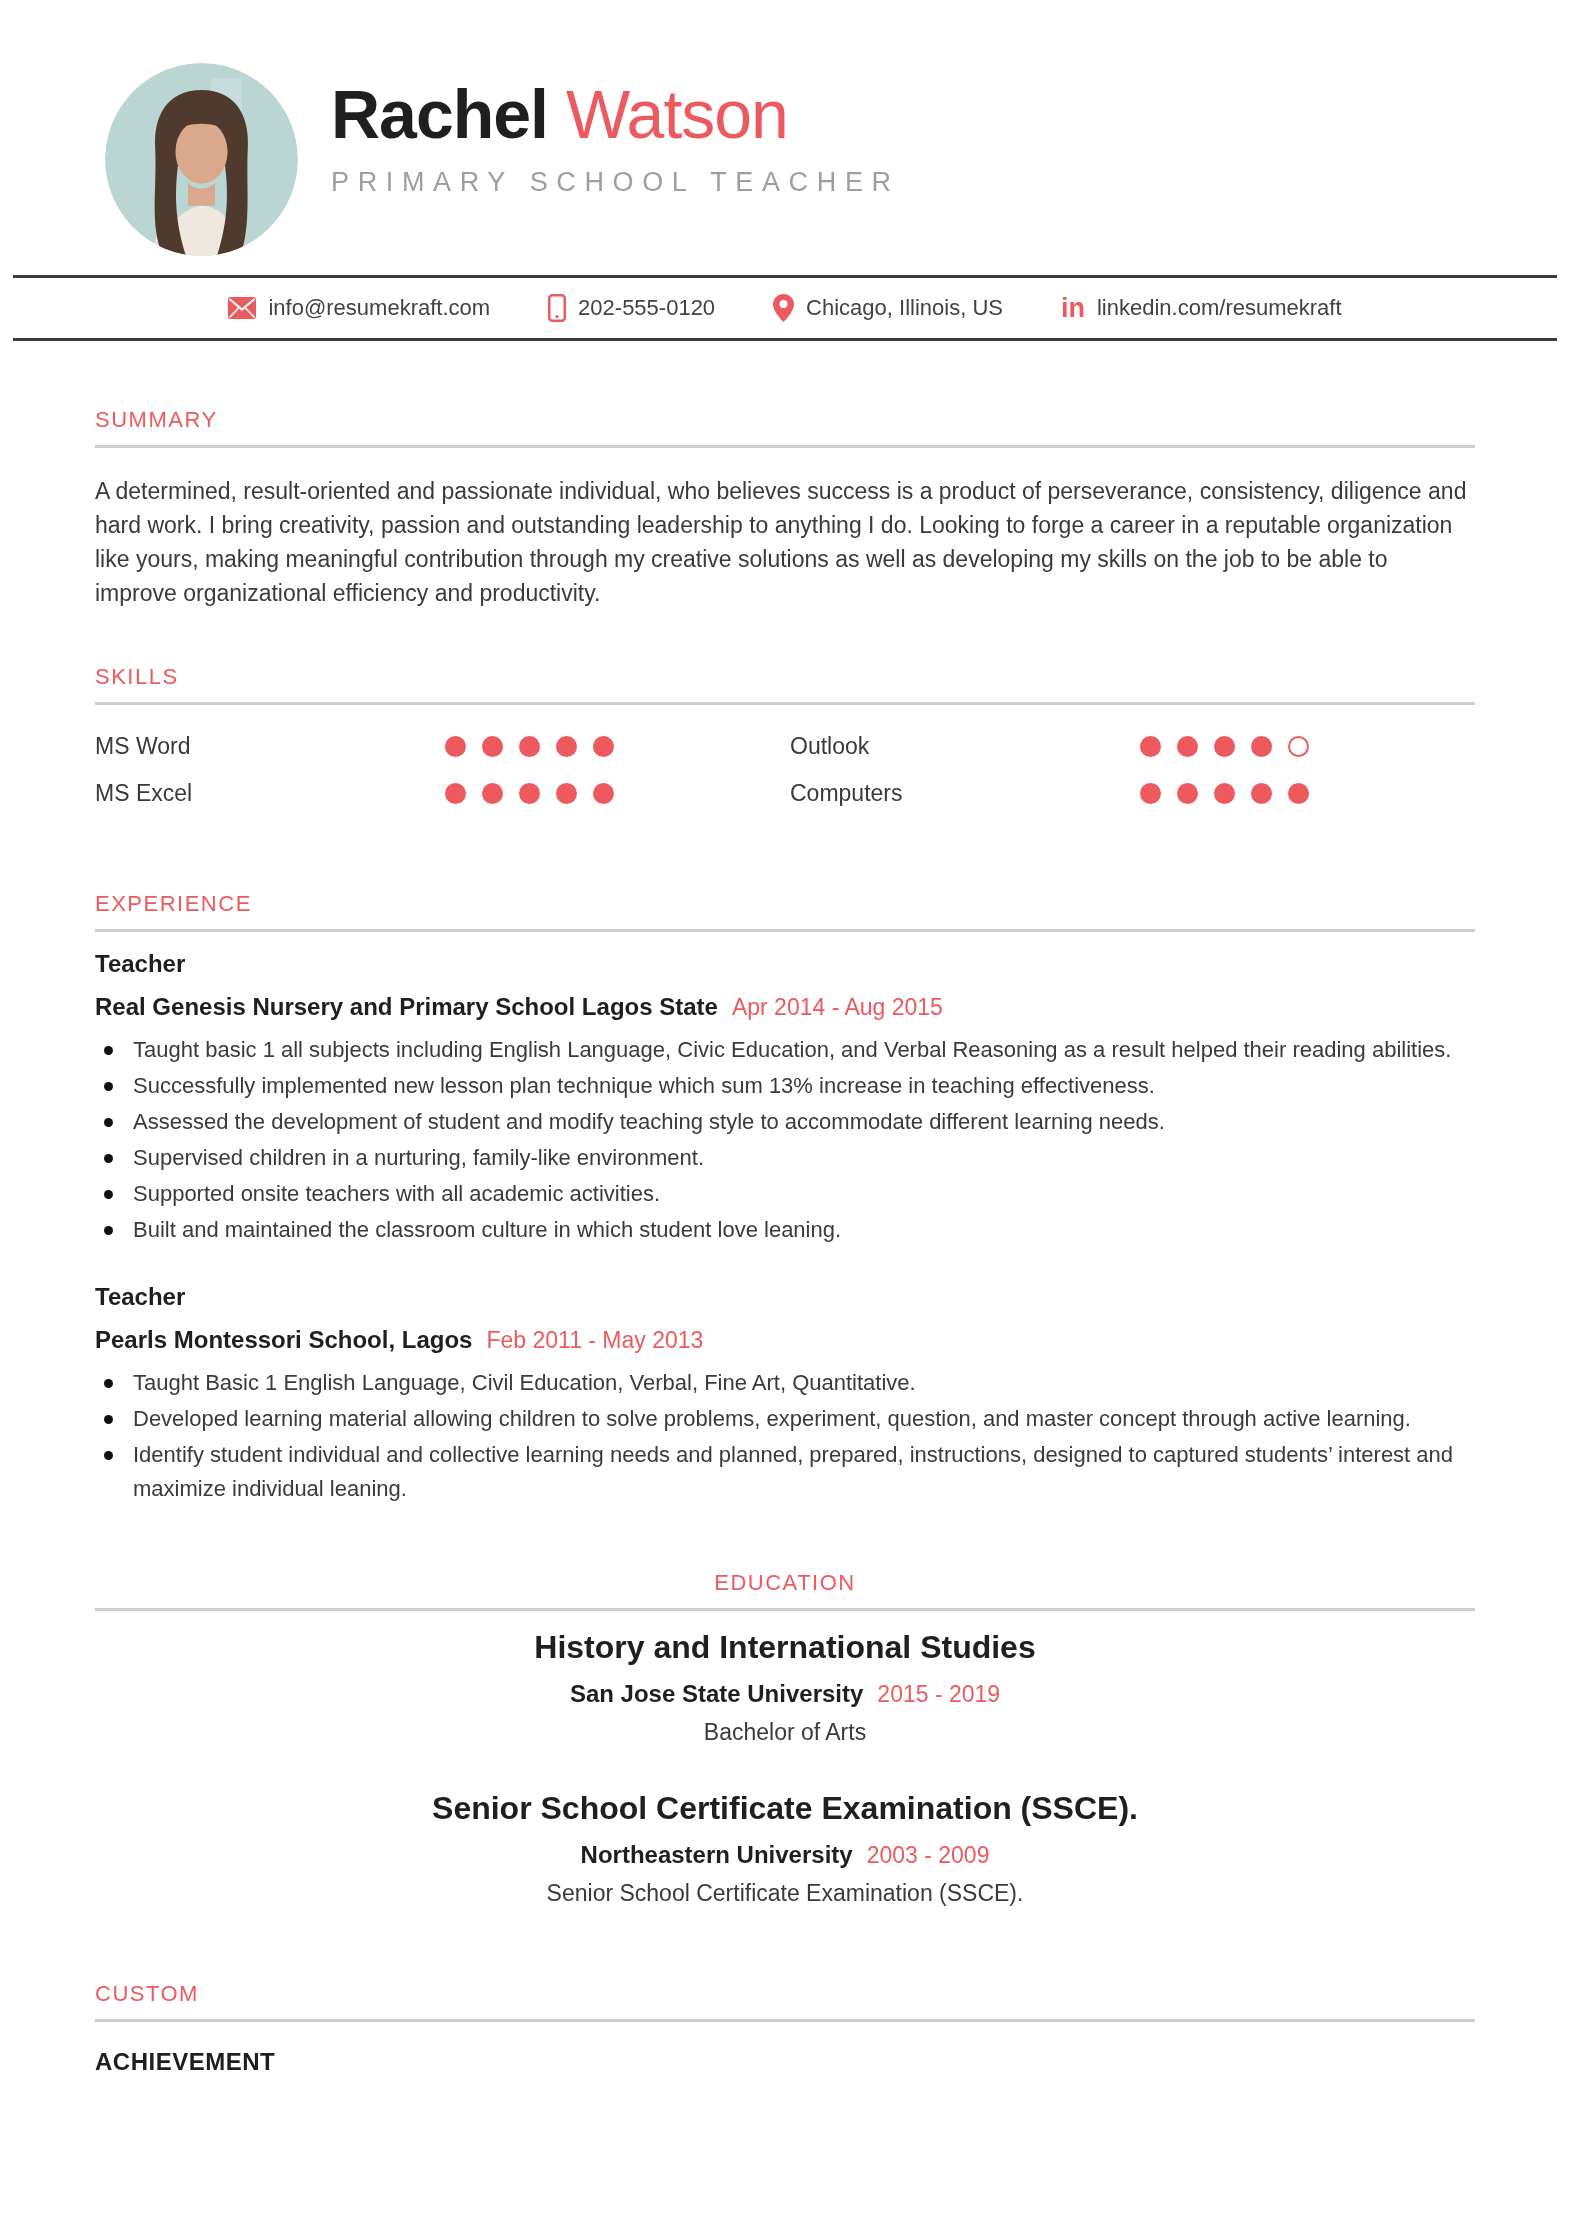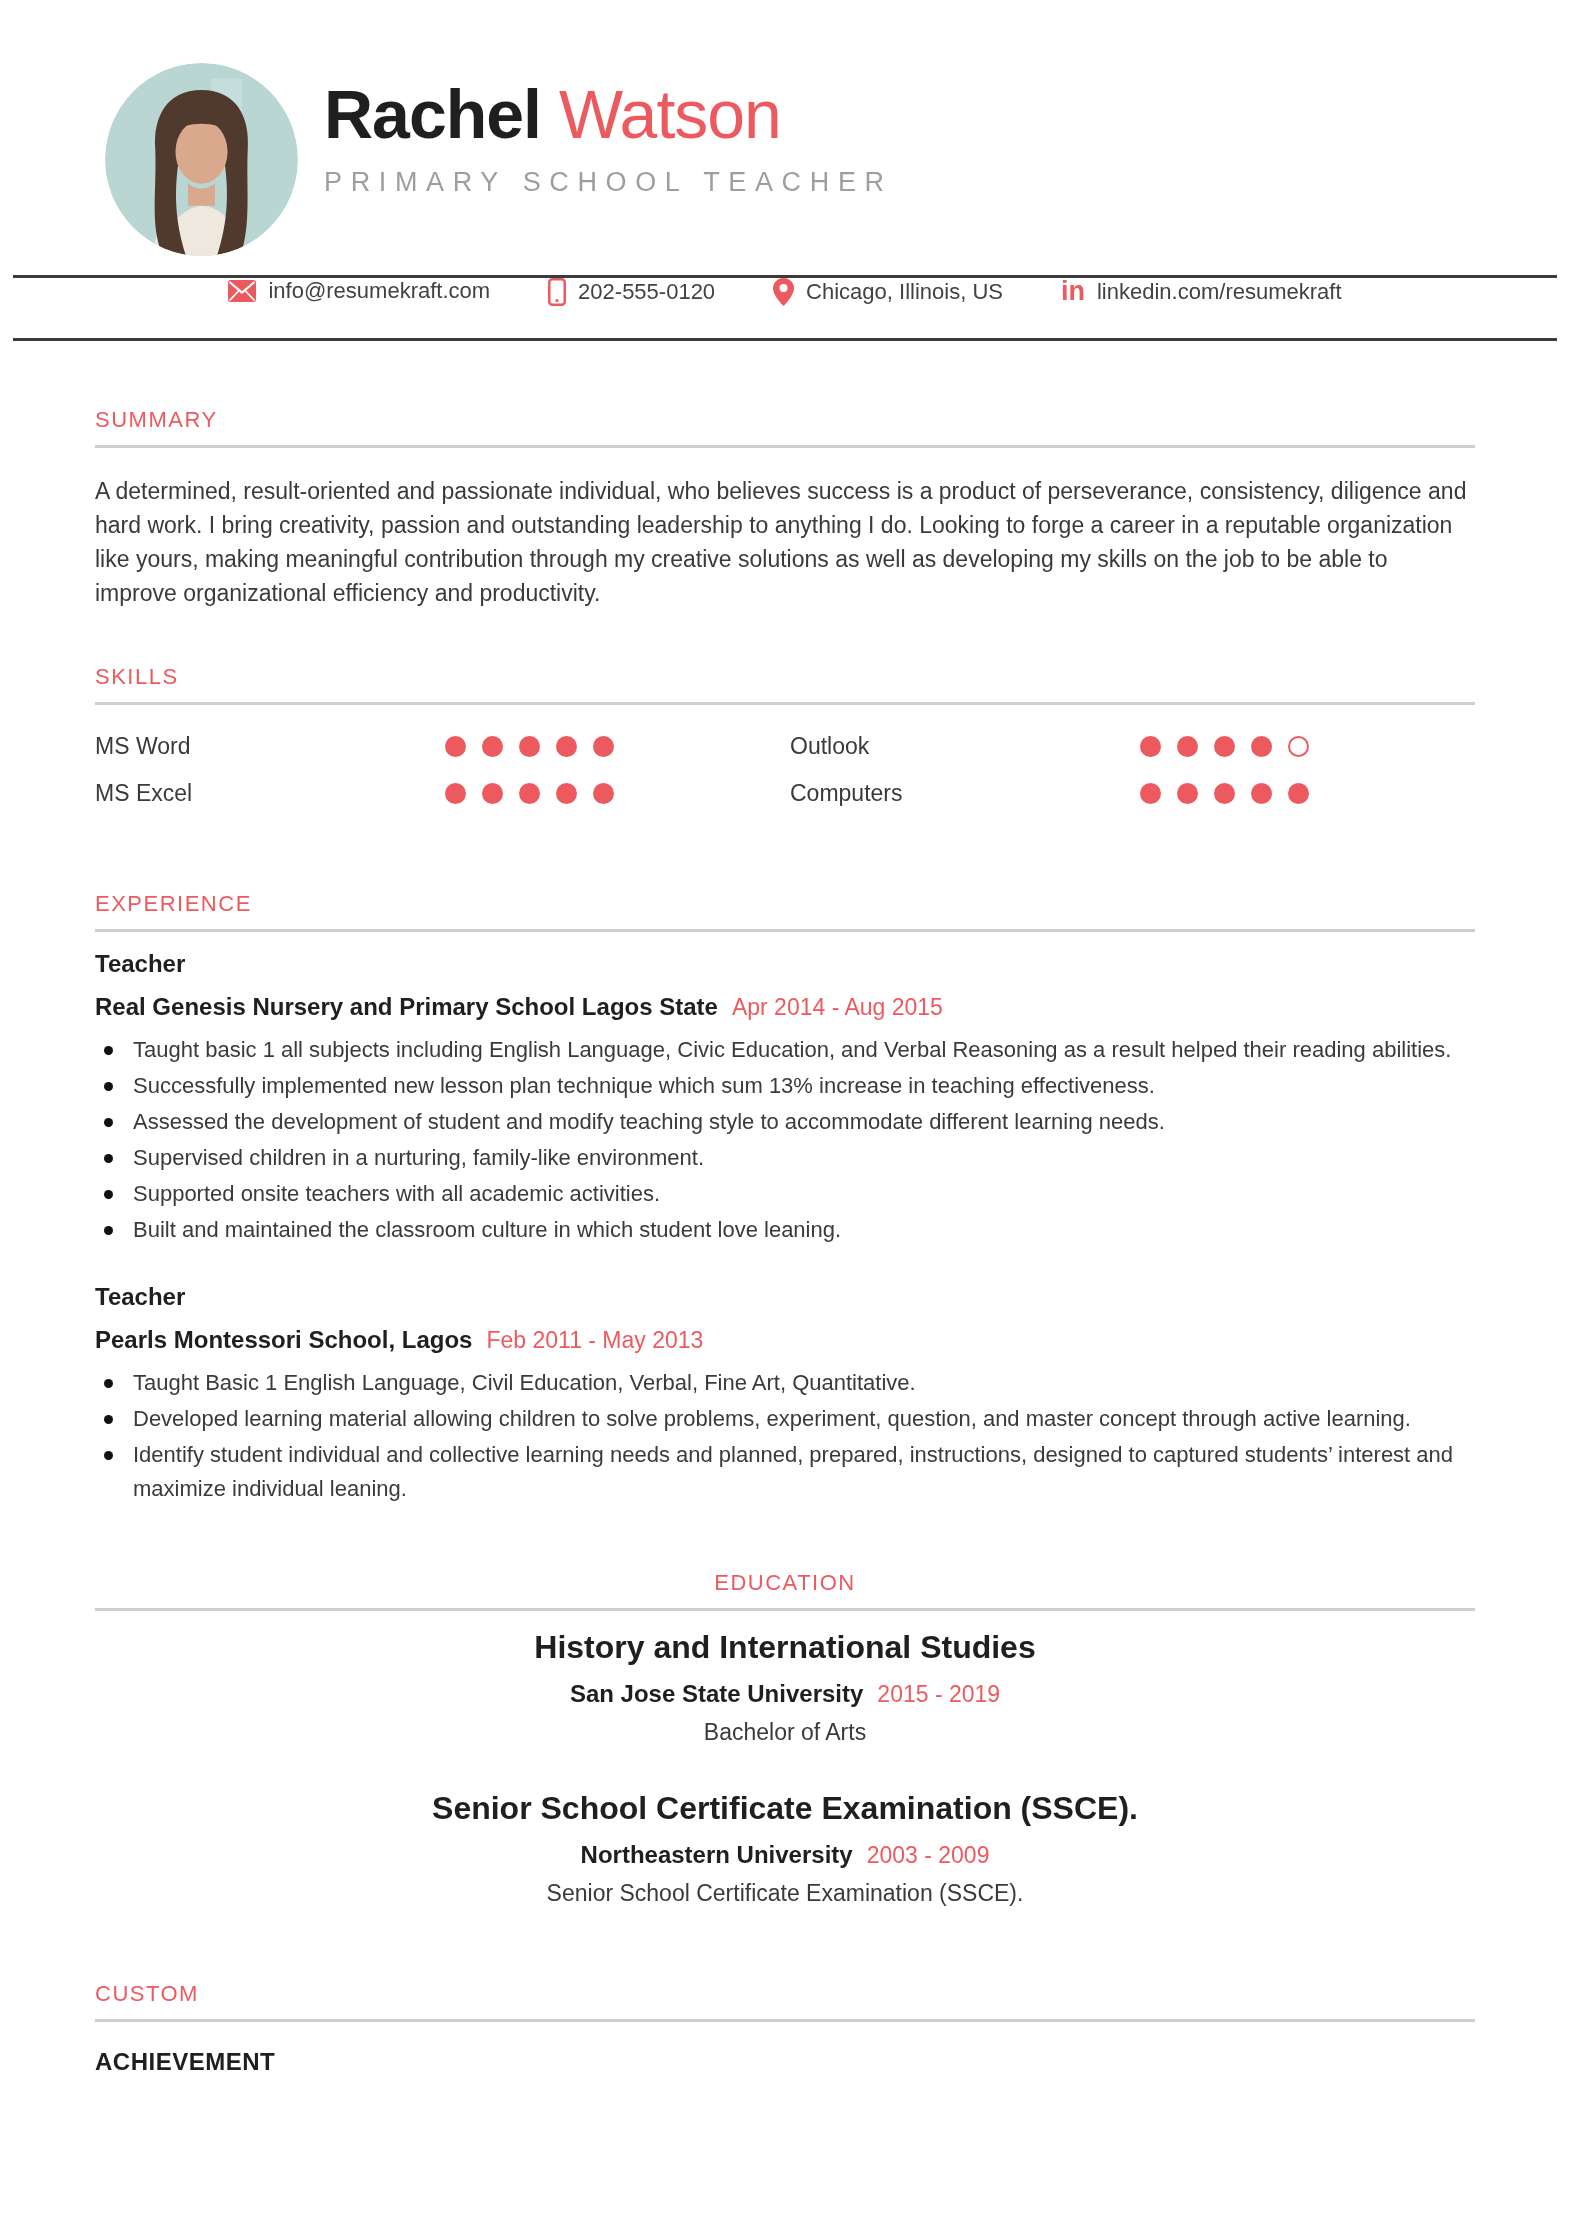--- a/index.html
+++ b/index.html
@@ -12,28 +12,28 @@
   }
   *{box-sizing:border-box;margin:0;padding:0;}
   html,body{background:#ffffff;}
   body{font-family:"Liberation Sans", sans-serif;color:var(--text);}
   .page{width:1570px;height:2222px;background:#ffffff;overflow:hidden;position:relative;}
 
   
   .header{display:flex;align-items:flex-start;padding:63px 0 0 105px;}
   .photo{width:193px;height:193px;border-radius:50%;overflow:hidden;flex:0 0 auto;}
   .photo svg{display:block;width:100%;height:100%;}
-  .name-block{margin-left:26px;padding-top:12px;}
+  .name-block{margin-left:33px;padding-top:12px;}
   .name{font-size:68px;line-height:1.15;letter-spacing:-1px;color:var(--dark);font-weight:700;}
   .name .last{color:var(--accent);font-weight:400;}
   .job-title{margin-top:14px;font-size:27px;letter-spacing:0.32em;color:var(--muted);font-weight:400;}
 
   
   .contact-bar{margin:19px 13px 0 13px;border-top:3px solid var(--rule-dark);
-    border-bottom:3px solid var(--rule-dark);height:66px;display:flex;align-items:flex-start;
+    border-bottom:3px solid var(--rule-dark);height:66px;display:flex;align-items:center;
     justify-content:center;gap:58px;}
   .contact-item{display:flex;align-items:center;gap:12px;font-size:22px;color:#424242;}
   .contact-item svg{display:block;}
   .in-icon{color:var(--accent);font-weight:700;font-size:27px;line-height:1;}
 
   
   .content{padding:0 95px;}
   section h2{font-size:22px;font-weight:400;letter-spacing:1.5px;color:var(--accent);}
   .rule{height:3px;background:var(--rule-light);margin-top:12px;}
   .section-summary{margin-top:66px;}

